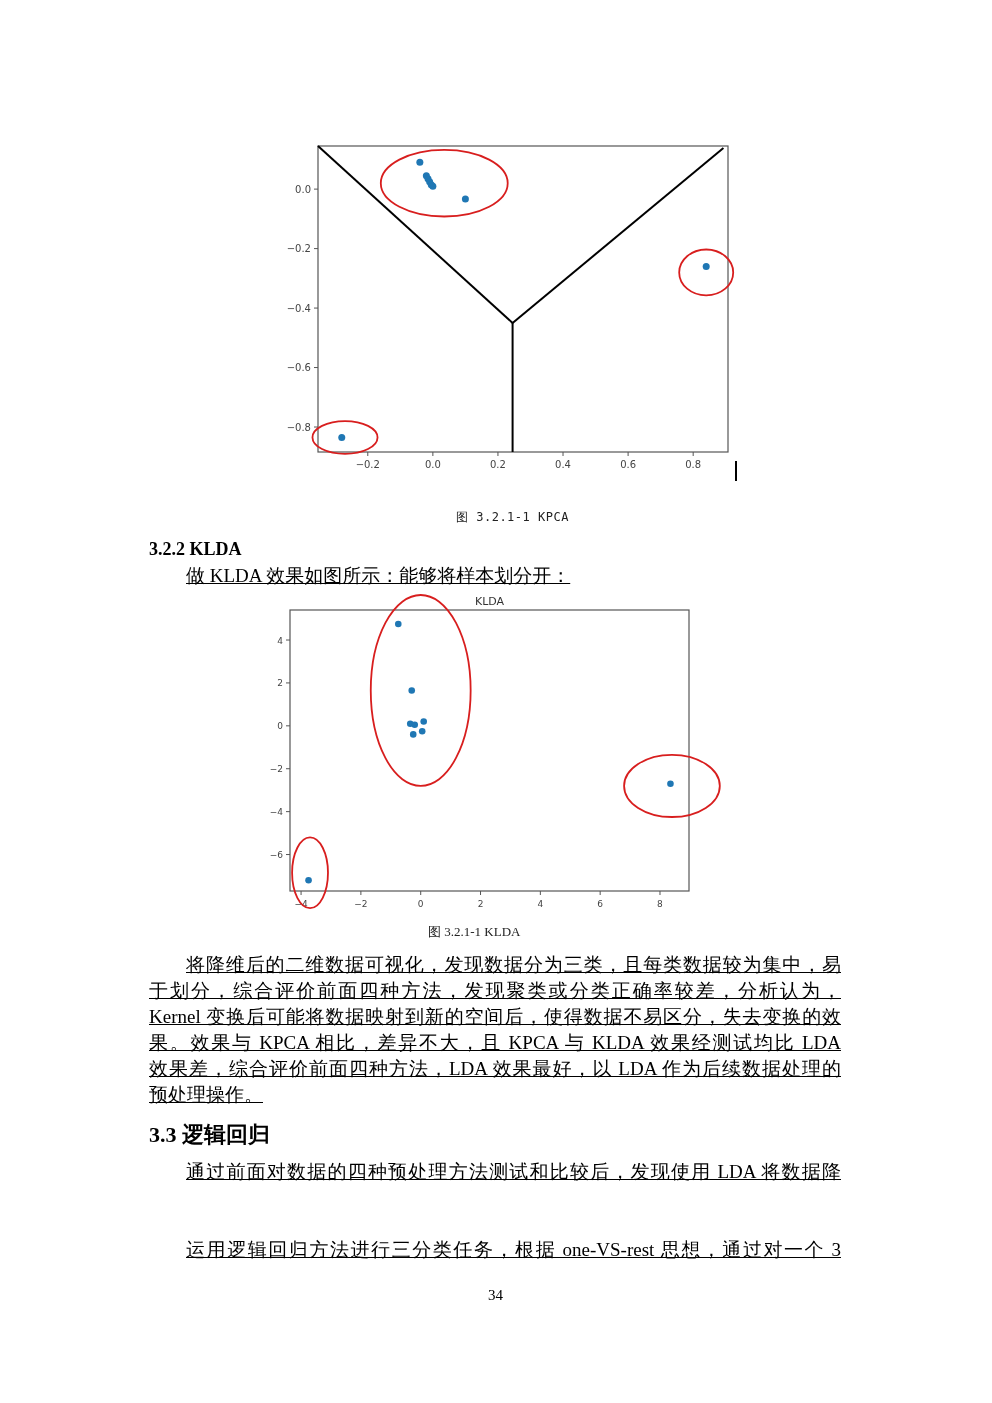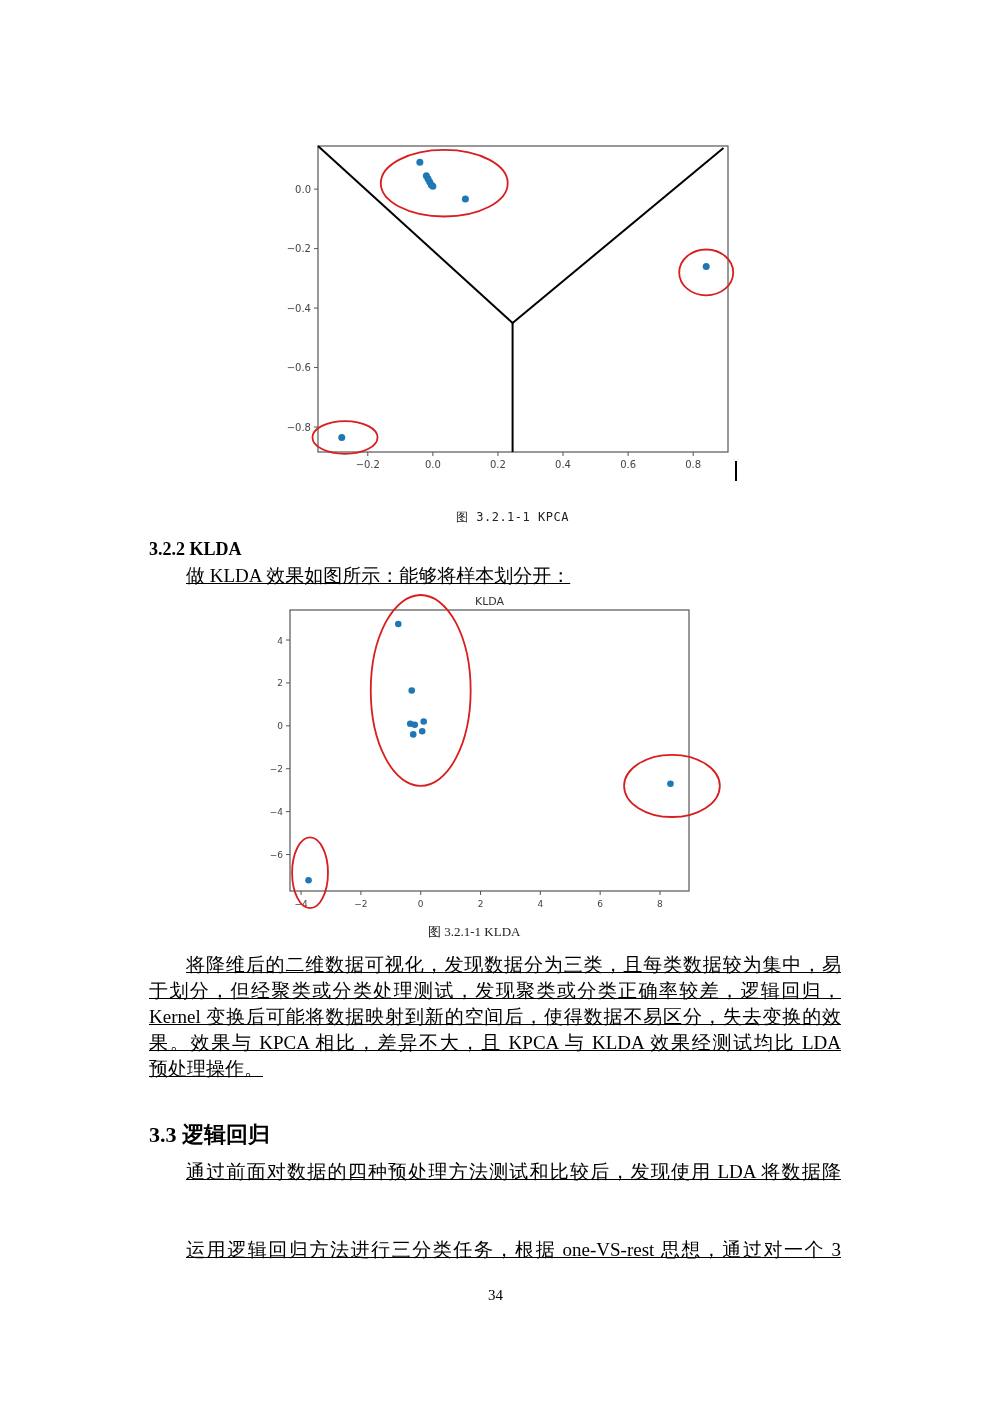--- a/index.html
+++ b/index.html
@@ -108,23 +108,24 @@
       <circle cx="308.544227886057" cy="880.2748091603054" r="3.3" fill="#1f77b4"></circle>
       <ellipse cx="420.7068965517241" cy="690.4389312977099" rx="49.949775112443774" ry="95.45419847328243" fill="none" stroke="#d81e1e" stroke-width="1.8"></ellipse>
       <ellipse cx="671.9512743628186" cy="785.8931297709923" rx="47.85607196401799" ry="31.103053435114496" fill="none" stroke="#d81e1e" stroke-width="1.8"></ellipse>
       <ellipse cx="310.03973013493254" cy="872.767175572519" rx="17.946026986506745" ry="35.39312977099236" fill="none" stroke="#d81e1e" stroke-width="1.8"></ellipse>
     </g>
 </svg>
 <div class="abs caption" style="left:428px; top:923px;">图 3.2.1-1 KLDA</div>
 
 <div class="abs para" style="left:149px; top:952px; width:692px;">
   <span class="line" style="padding-left:37px;">将降维后的二维数据可视化，发现数据分为三类，且每类数据较为集中，易</span>
-  <span class="line">于划分，但经聚类或分类处理测试，发现聚类或分类正确率较差，逻辑回归，</span>
+  <span class="line">于划分，综合评价前面四种方法，发现聚类或分类正确率较差，分析认为，</span>
   <span class="line">Kernel 变换后可能将数据映射到新的空间后，使得数据不易区分，失去变换的效</span>
   <span class="line">果。效果与 KPCA 相比，差异不大，且 KPCA 与 KLDA 效果经测试均比 LDA</span>
+  <span class="line">效果差，综合评价前面四种方法，LDA 效果最好，以 LDA 作为后续数据处理的</span>
   <span class="line last">预处理操作。</span>
 </div>
 
 <div class="abs sec-h2" style="left:149px; top:1120px;">3.3  逻辑回归</div>
 <div class="abs para" style="left:149px; top:1159px; width:692px;">
   <span class="line" style="padding-left:37px;">通过前面对数据的四种预处理方法测试和比较后，发现使用 LDA 将数据降</span>
 </div>
 <div class="abs para" style="left:149px; top:1237px; width:692px;">
   <span class="line" style="padding-left:37px;">运用逻辑回归方法进行三分类任务，根据 one-VS-rest 思想，通过对一个 3</span>
 </div>

